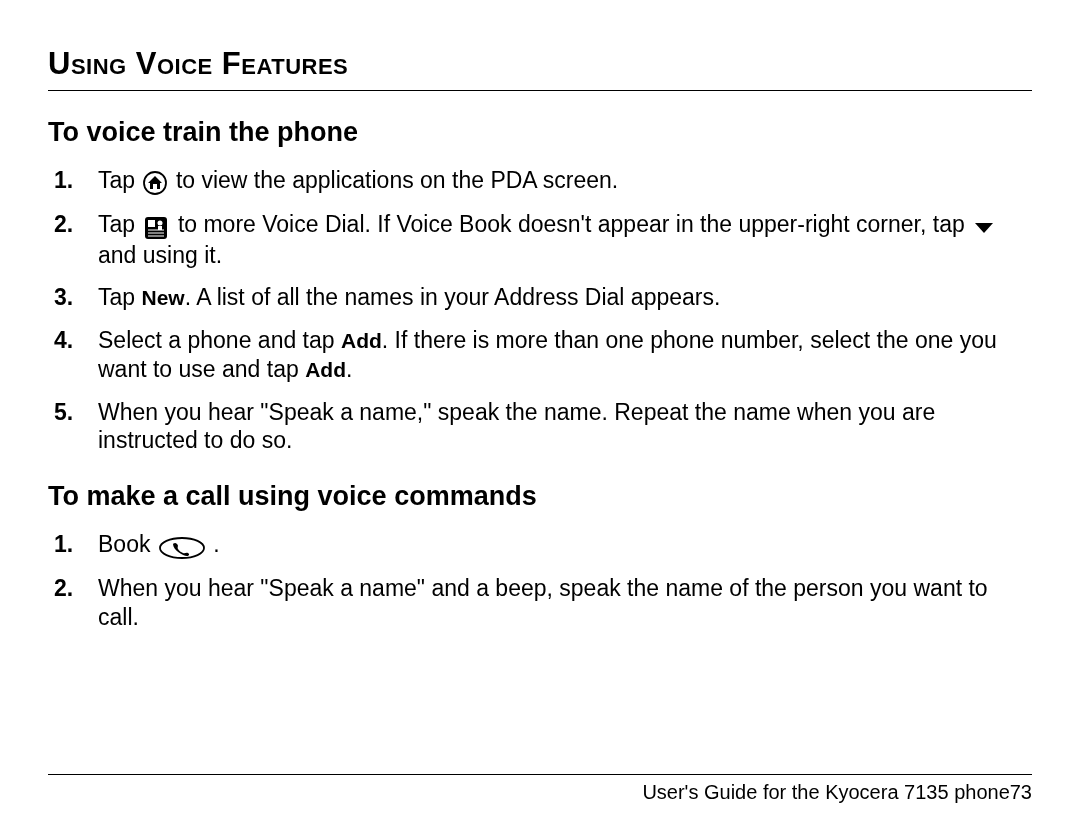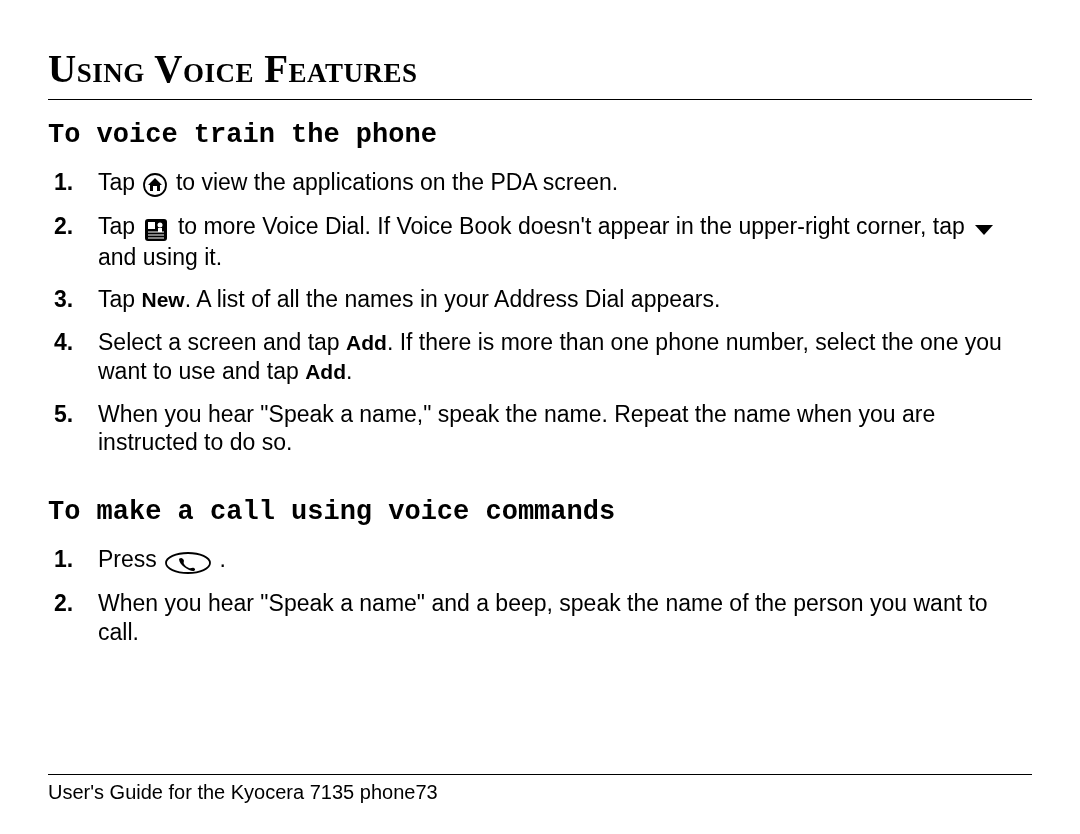--- a/index.html
+++ b/index.html
@@ -10,37 +10,37 @@
     body {
       width: 1080px;
       height: 834px;
       background: #ffffff;
       font-family: Verdana, Geneva, sans-serif;
       color: #000;
       position: relative;
       padding: 46px 48px 0 48px;
     }
     .page-title {
-      font-size: 39px;
+      font-size: 31px;
       font-weight: bold;
       font-variant: small-caps;
       letter-spacing: 0.5px;
       padding-bottom: 8px;
       border-bottom: 1.5px solid #000;
-      margin-bottom: 20px;
-      font-family: Liberation Serif, serif;
+      margin-bottom: 26px;
+      font-family: Liberation Sans, sans-serif;
     }
     .section-heading {
       font-size: 27px;
       font-weight: bold;
       margin-bottom: 14px;
-      font-family: Liberation Mono, monospace;
+      font-family: Liberation Sans, sans-serif;
     }
     .section-heading.second {
-      margin-top: 40px;
+      margin-top: 26px;
     }
     ol {
       list-style: none;
       counter-reset: item;
       padding-left: 0;
       margin-top: 18px;
     }
     ol li {
       counter-increment: item;
       font-size: 23px;
@@ -69,21 +69,21 @@
     }
     .footer {
       position: absolute;
       bottom: 30px;
       left: 48px;
       right: 48px;
       border-top: 1.5px solid #000;
       padding-top: 6px;
       font-size: 20px;
       display: flex;
-      justify-content: flex-start;
+      justify-content: flex-end;
     }
     svg {
       vertical-align: middle;
     }
   </style>
 </head>
 <body>
 
 <h1 class="page-title">Using Voice Features</h1>
 
@@ -117,34 +117,34 @@
         <path d="M2 2 L20 2 L11 12 Z" fill="#000"></path>
       </svg>
     </span>
     <span> and using it.</span>
   </li>
   <li>
     <span>Tap </span>
     <span class="bold-ui">New</span><span>. A list of all the names in your Address Dial appears.</span>
   </li>
   <li>
-    <span>Select a screen and tap </span>
+    <span>Select a phone and tap </span>
     <span class="bold-ui">Add</span><span>. If there is more than one phone number, select the one you want to use and tap </span>
     <span class="bold-ui">Add</span><span>.</span>
   </li>
   <li>
     <span>When you hear "Speak a name," speak the name. Repeat the name when you are instructed to do so.</span>
   </li>
 </ol>
 
 <h2 class="section-heading second">To make a call using voice commands</h2>
 
 <ol>
   <li>
-    <span>Press </span>
+    <span>Book </span>
     <span class="icon">
       <svg width="46" height="22" viewBox="0 0 46 22">
         <ellipse cx="23" cy="11" rx="22" ry="10" fill="none" stroke="#000" stroke-width="1.8"></ellipse>
         <path d="M14 7 C14 7 16 5 18 7 C20 9 18 10 19 12 C20 14 22 15 24 16 C26 17 27 15 29 16 C31 17 30 19 28 19 C24 19 14 13 14 7 Z" fill="#000"></path>
       </svg>
     </span>
     <span>.</span>
   </li>
   <li>
     <span>When you hear "Speak a name" and a beep, speak the name of the person you want to call.</span>

